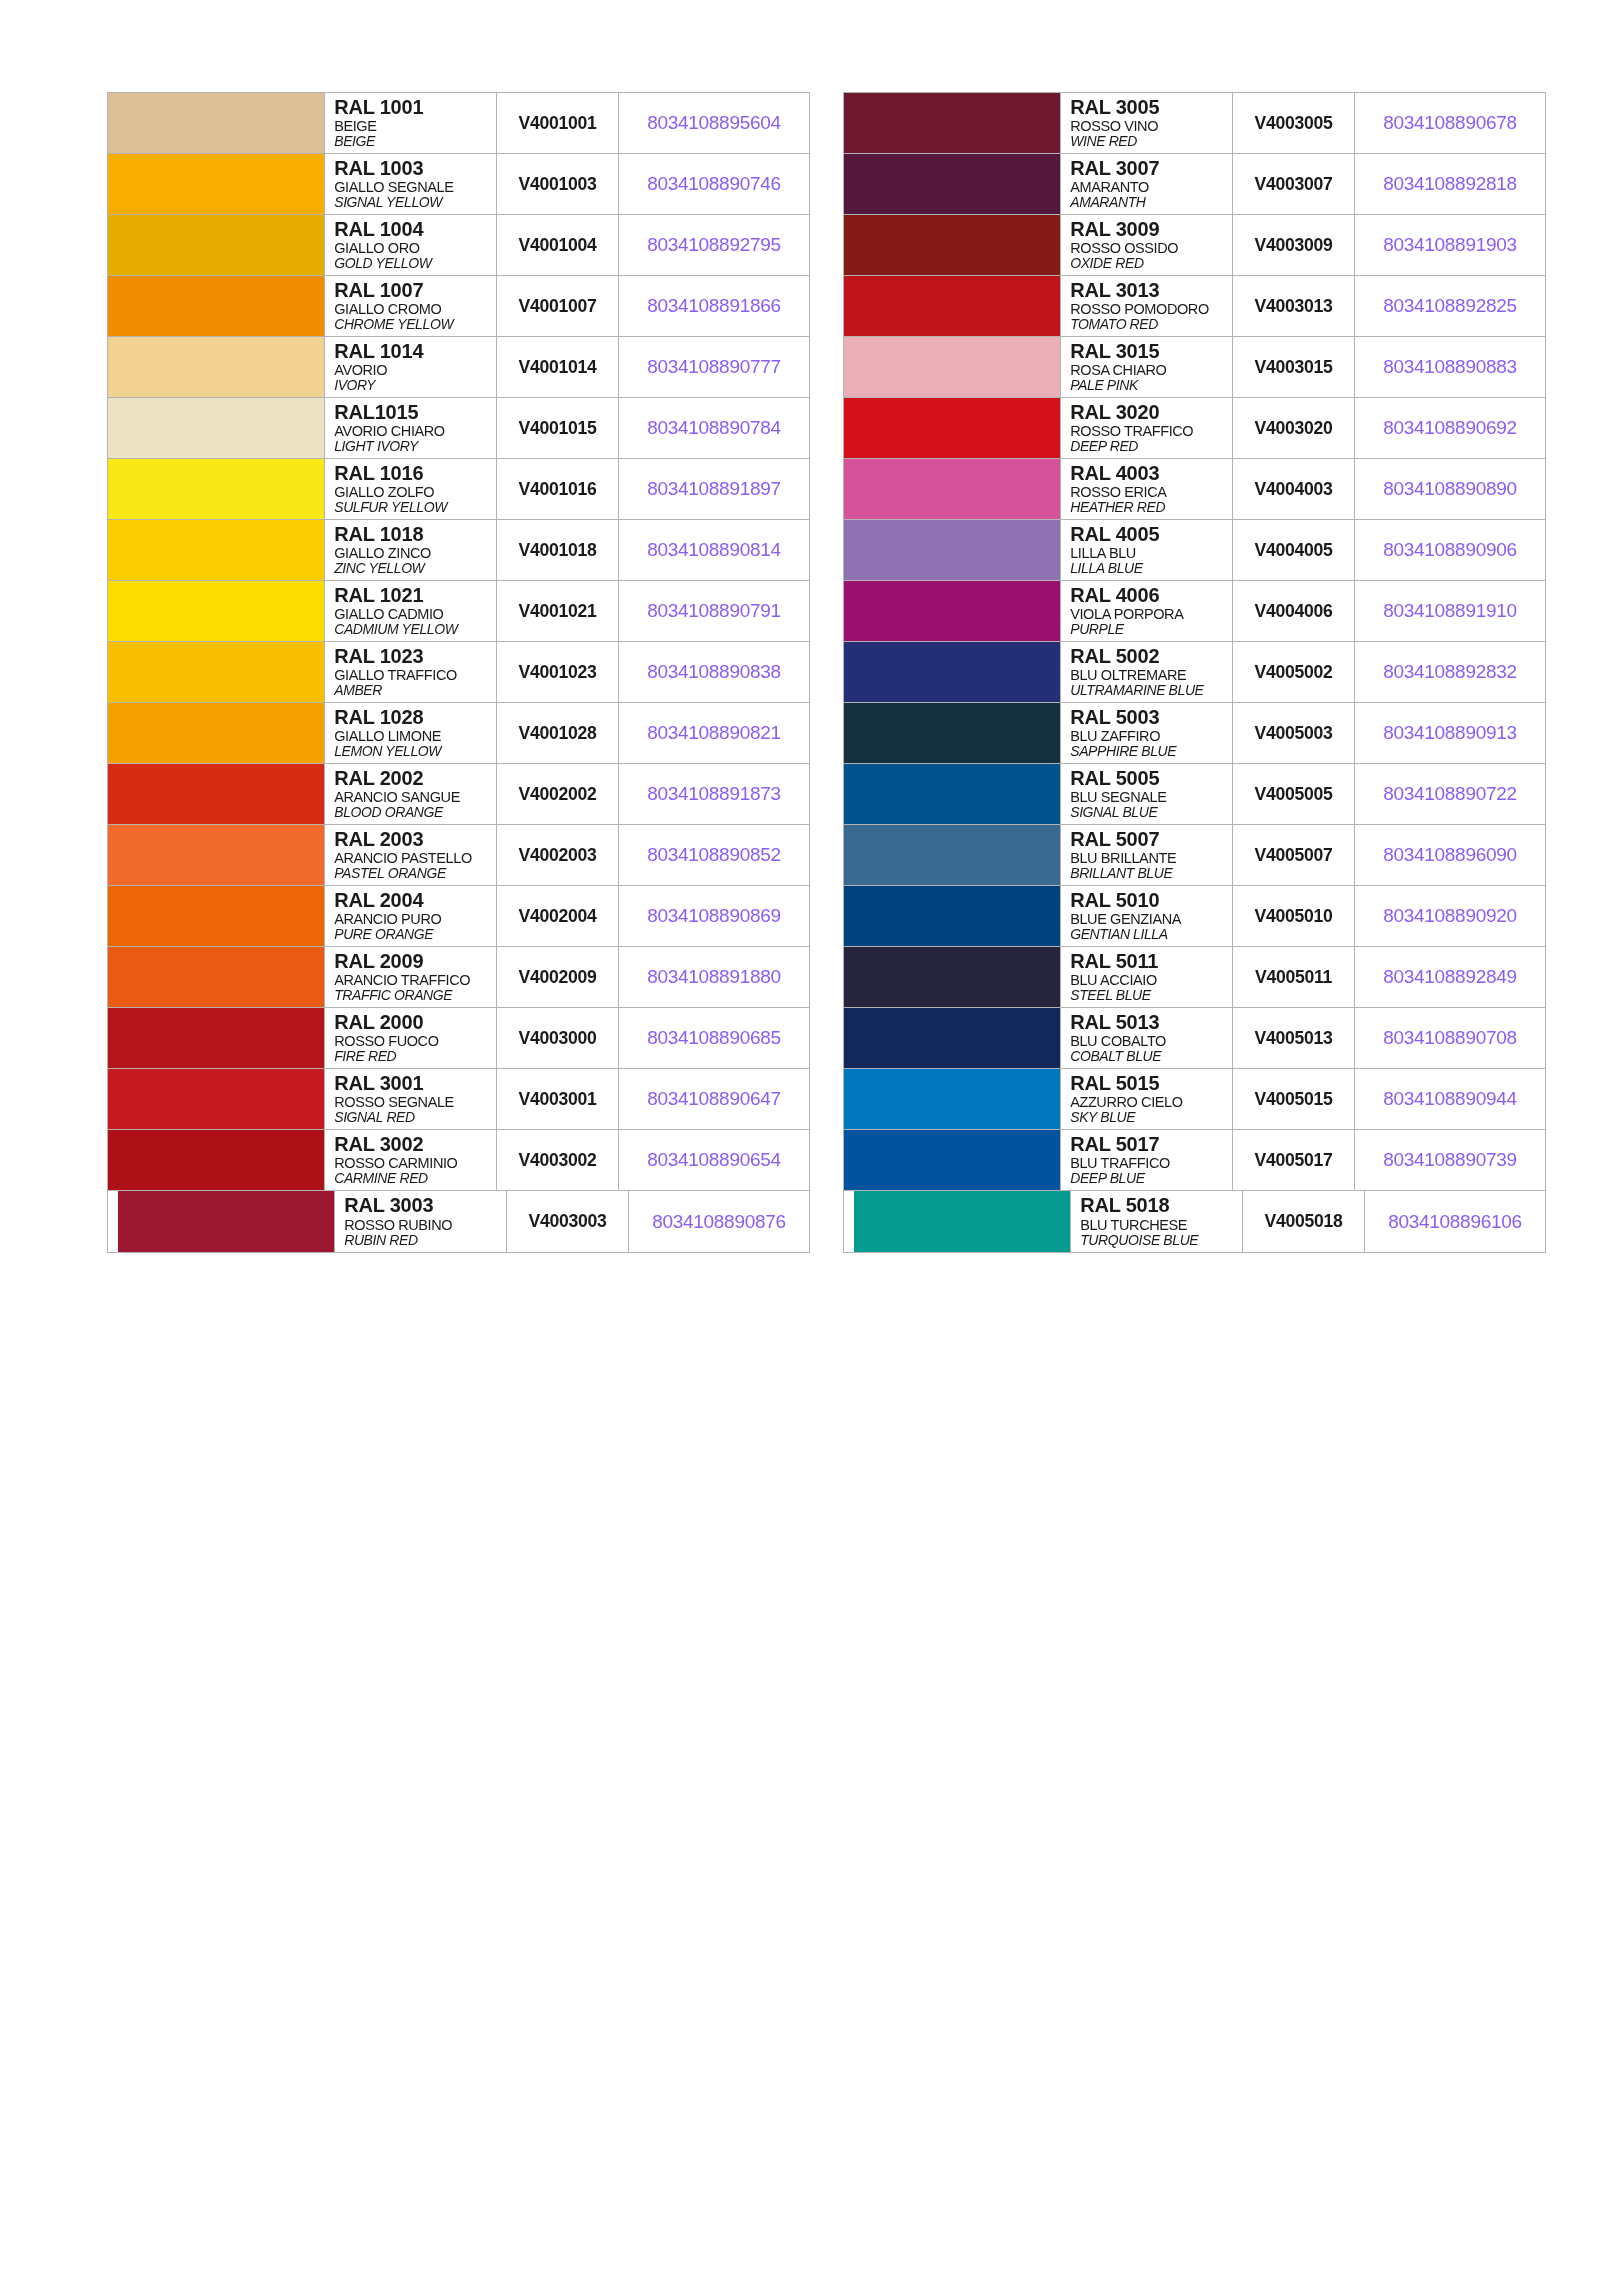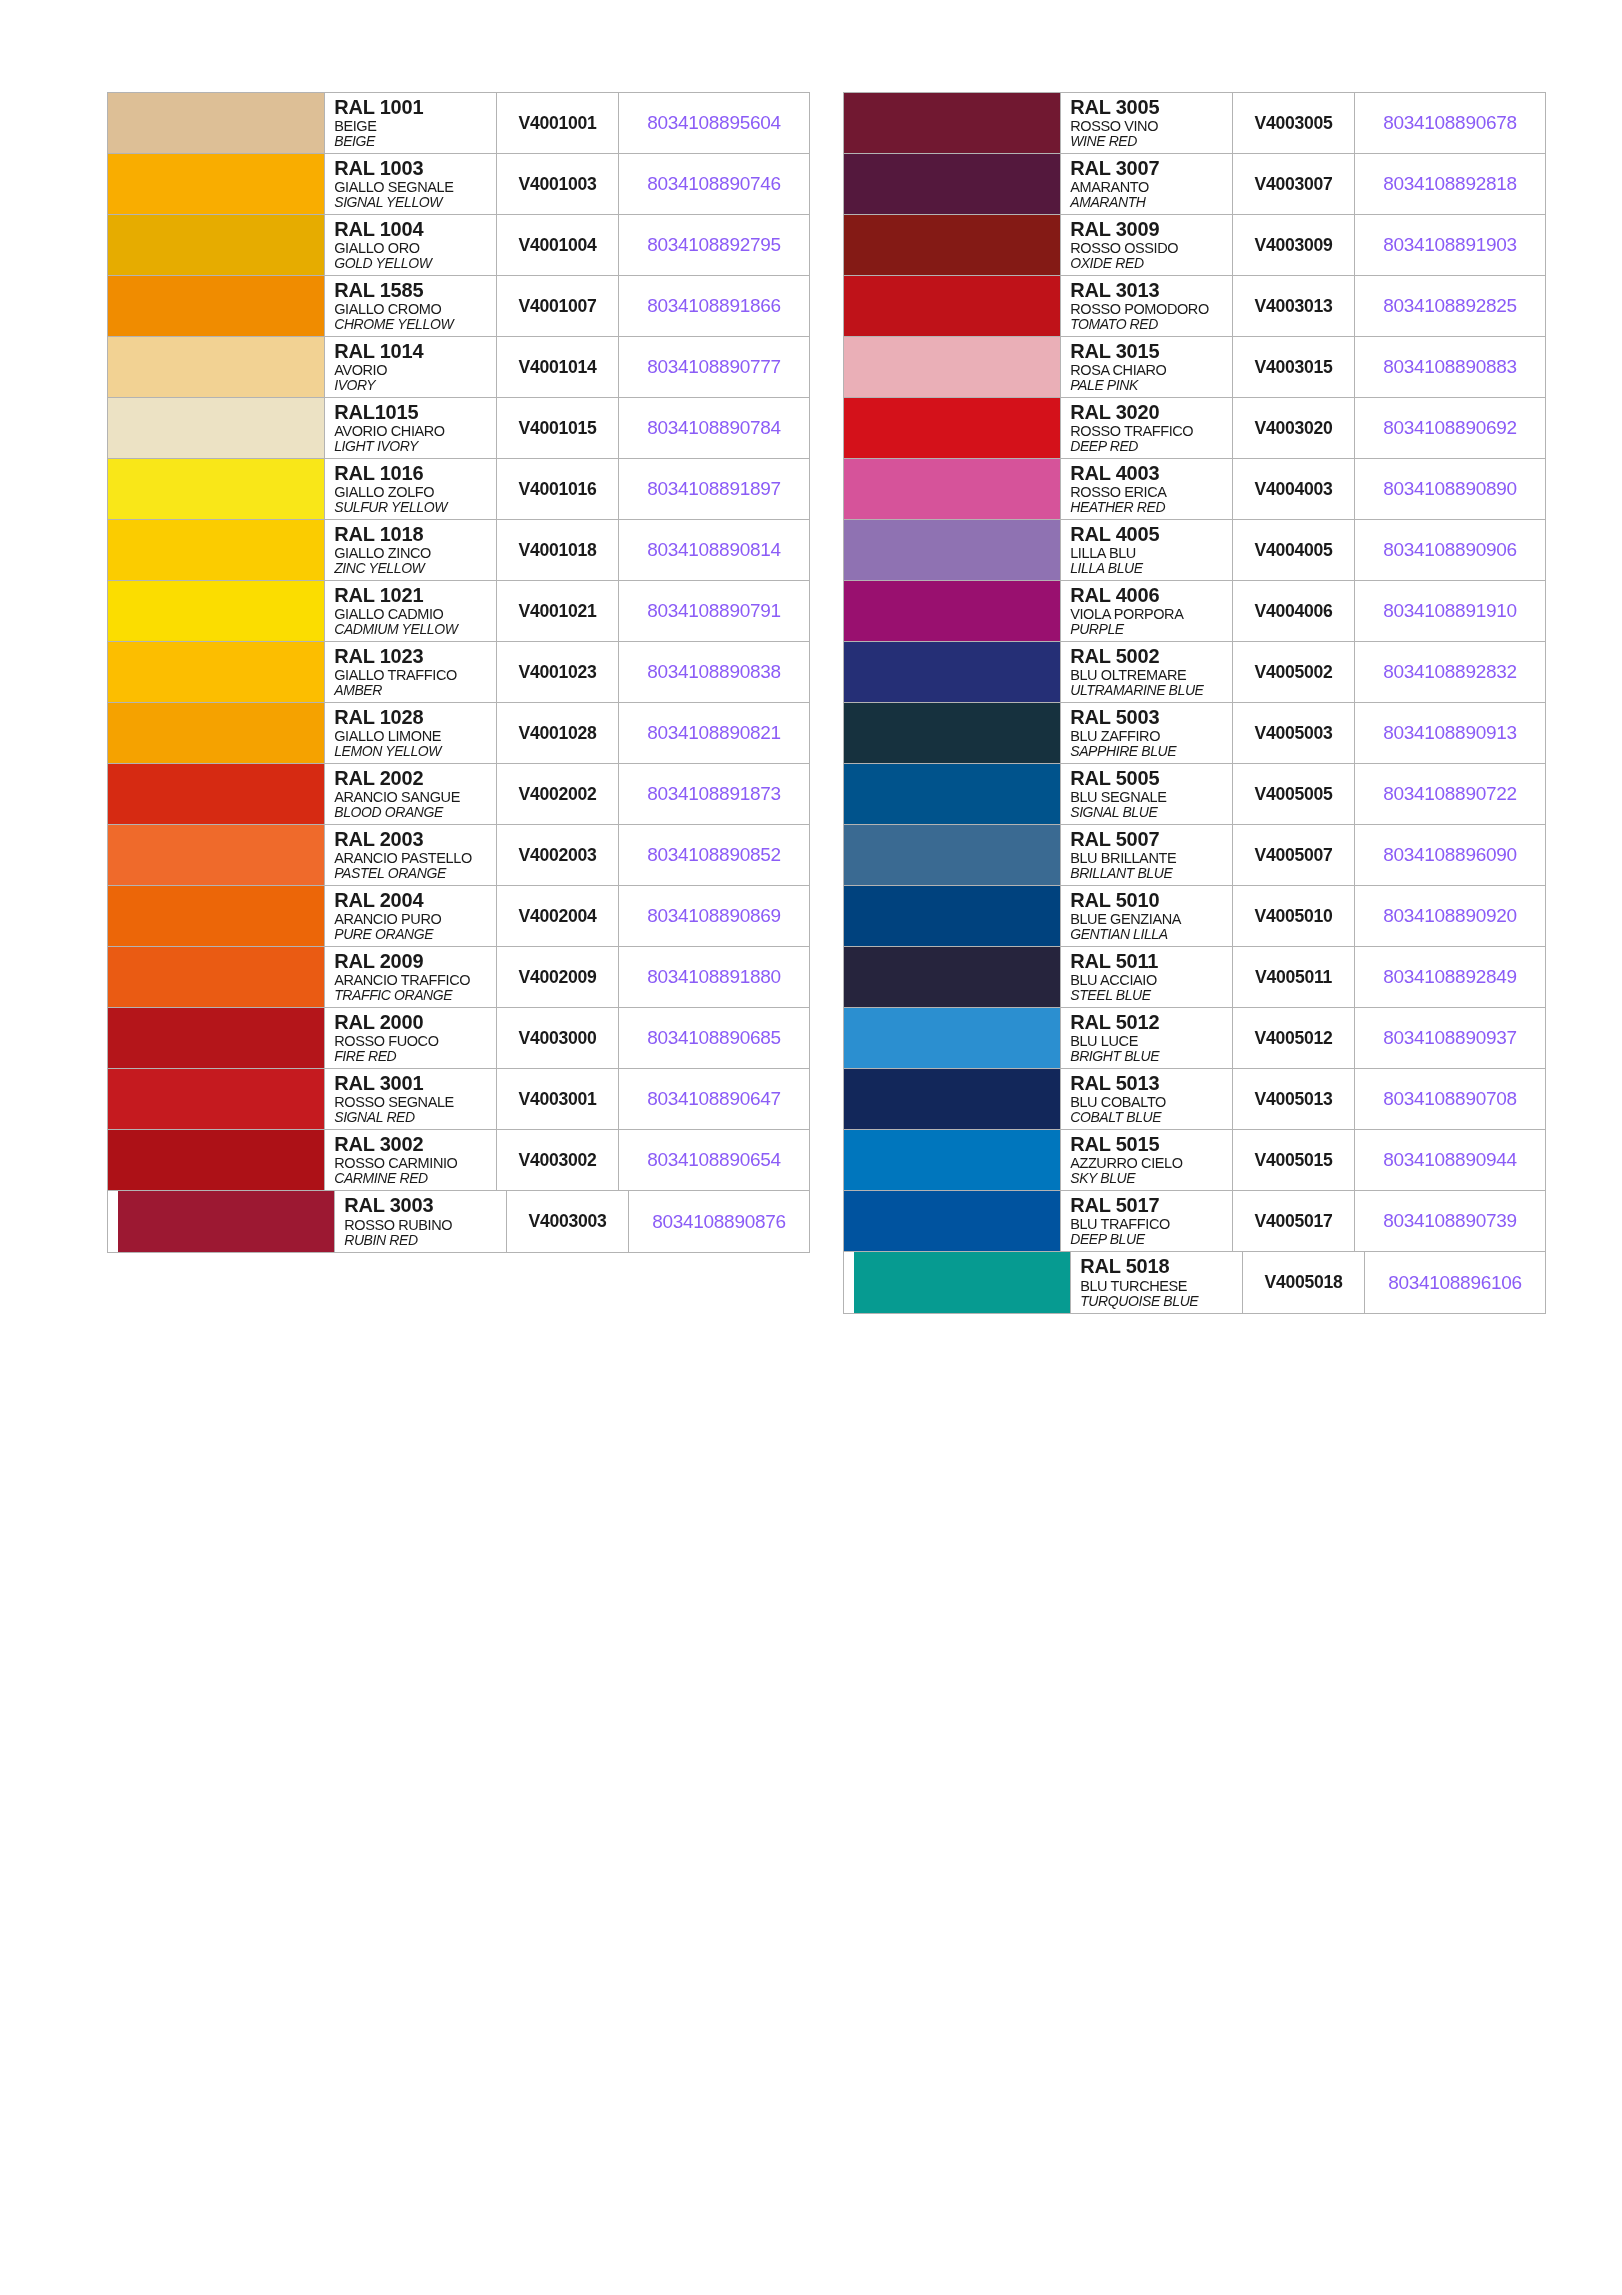--- a/index.html
+++ b/index.html
@@ -137,21 +137,21 @@
           <div class="ral-code">RAL 1004</div>
           <div class="name-it">GIALLO ORO</div>
           <div class="name-en">GOLD YELLOW</div>
         </div>
         <div class="code-cell">V4001004</div>
         <div class="ean-cell">8034108892795</div>
       </div>
       <div class="color-row">
         <div class="swatch" style="background-color: rgb(240, 140, 0);"></div>
         <div class="names-cell">
-          <div class="ral-code">RAL 1585</div>
+          <div class="ral-code">RAL 1007</div>
           <div class="name-it">GIALLO CROMO</div>
           <div class="name-en">CHROME YELLOW</div>
         </div>
         <div class="code-cell">V4001007</div>
         <div class="ean-cell">8034108891866</div>
       </div>
       <div class="color-row">
         <div class="swatch" style="background-color: rgb(242, 210, 147);"></div>
         <div class="names-cell">
           <div class="ral-code">RAL 1014</div>
@@ -447,30 +447,20 @@
         <div class="swatch" style="background-color: rgb(38, 36, 61);"></div>
         <div class="names-cell">
           <div class="ral-code">RAL 5011</div>
           <div class="name-it">BLU ACCIAIO</div>
           <div class="name-en">STEEL BLUE</div>
         </div>
         <div class="code-cell">V4005011</div>
         <div class="ean-cell">8034108892849</div>
       </div>
       <div class="color-row">
-        <div class="swatch" style="background-color: rgb(43, 143, 208);"></div>
-        <div class="names-cell">
-          <div class="ral-code">RAL 5012</div>
-          <div class="name-it">BLU LUCE</div>
-          <div class="name-en">BRIGHT BLUE</div>
-        </div>
-        <div class="code-cell">V4005012</div>
-        <div class="ean-cell">8034108890937</div>
-      </div>
-      <div class="color-row">
         <div class="swatch" style="background-color: rgb(18, 39, 90);"></div>
         <div class="names-cell">
           <div class="ral-code">RAL 5013</div>
           <div class="name-it">BLU COBALTO</div>
           <div class="name-en">COBALT BLUE</div>
         </div>
         <div class="code-cell">V4005013</div>
         <div class="ean-cell">8034108890708</div>
       </div>
       <div class="color-row">

